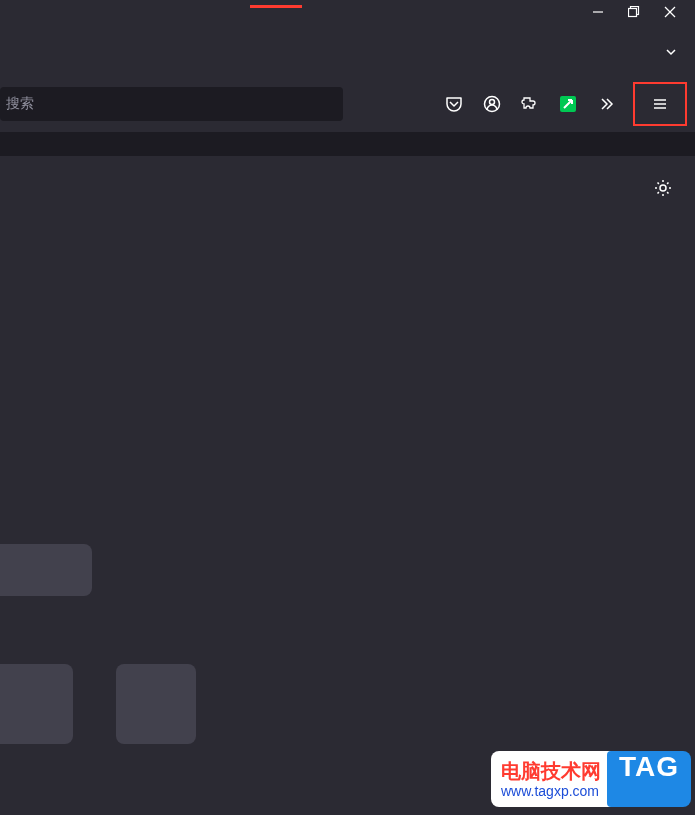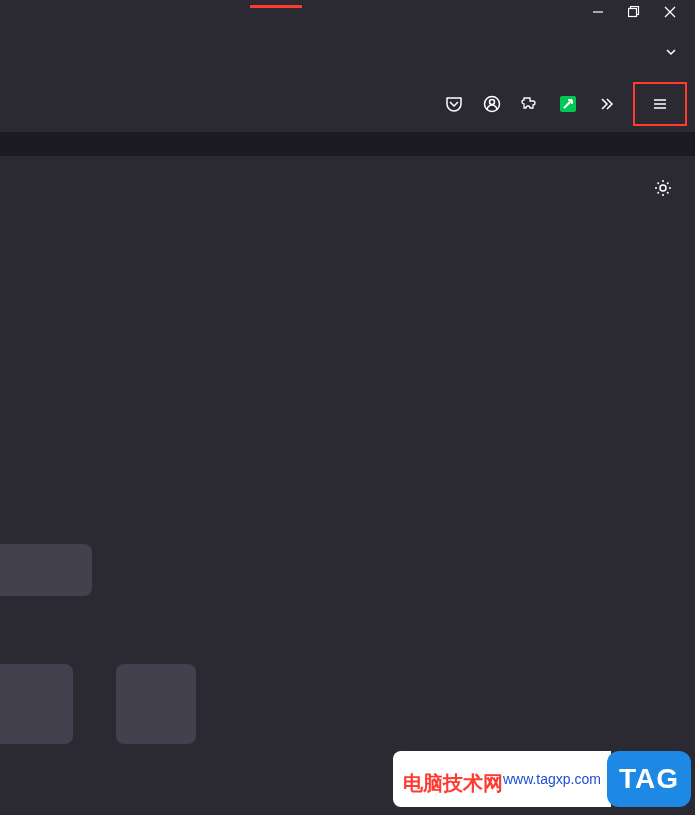--- a/index.html
+++ b/index.html
@@ -167,42 +167,41 @@
       bottom: 8px;
       right: 4px;
       display: flex;
       align-items: stretch;
       height: 56px;
       border-radius: 8px;
       overflow: hidden;
     }
     .watermark-left {
       background: #ffffff;
-      padding: 20px 10px;
-      display: flex;
-      flex-direction: row;
+      padding: 6px 10px;
+      display: flex;
+      flex-direction: column;
       justify-content: center;
     }
     .watermark-title {
       color: #ff3b30;
       font-size: 20px;
       font-weight: bold;
       line-height: 1.2;
     }
     .watermark-url {
       color: #1d4ed8;
       font-size: 14px;
       line-height: 1.2;
     }
     .watermark-right {
       background: #1e88e5;
       padding: 0 12px;
       display: flex;
-      align-items: center;
-      border-radius: 12px;
+      border-radius: 4px;
       margin-left: -4px;
     }
     .watermark-tag {
       color: #ffffff;
       font-size: 28px;
       font-weight: 900;
       letter-spacing: 1px;
     }
   </style>
 </head>
@@ -235,20 +234,23 @@
 
 <div class="tab-bar">
   <div class="chevron-down">
     <svg width="14" height="14" viewBox="0 0 14 14">
         <polyline points="3,5 7,9 11,5" fill="none" stroke="#ffffff" stroke-width="1.5"></polyline>
       </svg>
   </div>
 </div>
 
 <div class="toolbar">
+  <div class="search-box">
+    <span class="search-placeholder">搜索</span>
+  </div>
   <div class="toolbar-spacer"></div>
   <div class="toolbar-icons">
     <div class="toolbar-icon">
       <svg width="18" height="18" viewBox="0 0 18 18">
           <path d="M2 3 h14 v6 a7 7 0 0 1 -14 0 z M5 7 l4 4 l4 -4" fill="none" stroke="#ffffff" stroke-width="1.5" stroke-linejoin="round"></path>
         </svg>
     </div>
     <div class="toolbar-icon">
       <svg width="18" height="18" viewBox="0 0 18 18">
           <circle cx="9" cy="9" r="7.5" fill="none" stroke="#ffffff" stroke-width="1.5"></circle>

